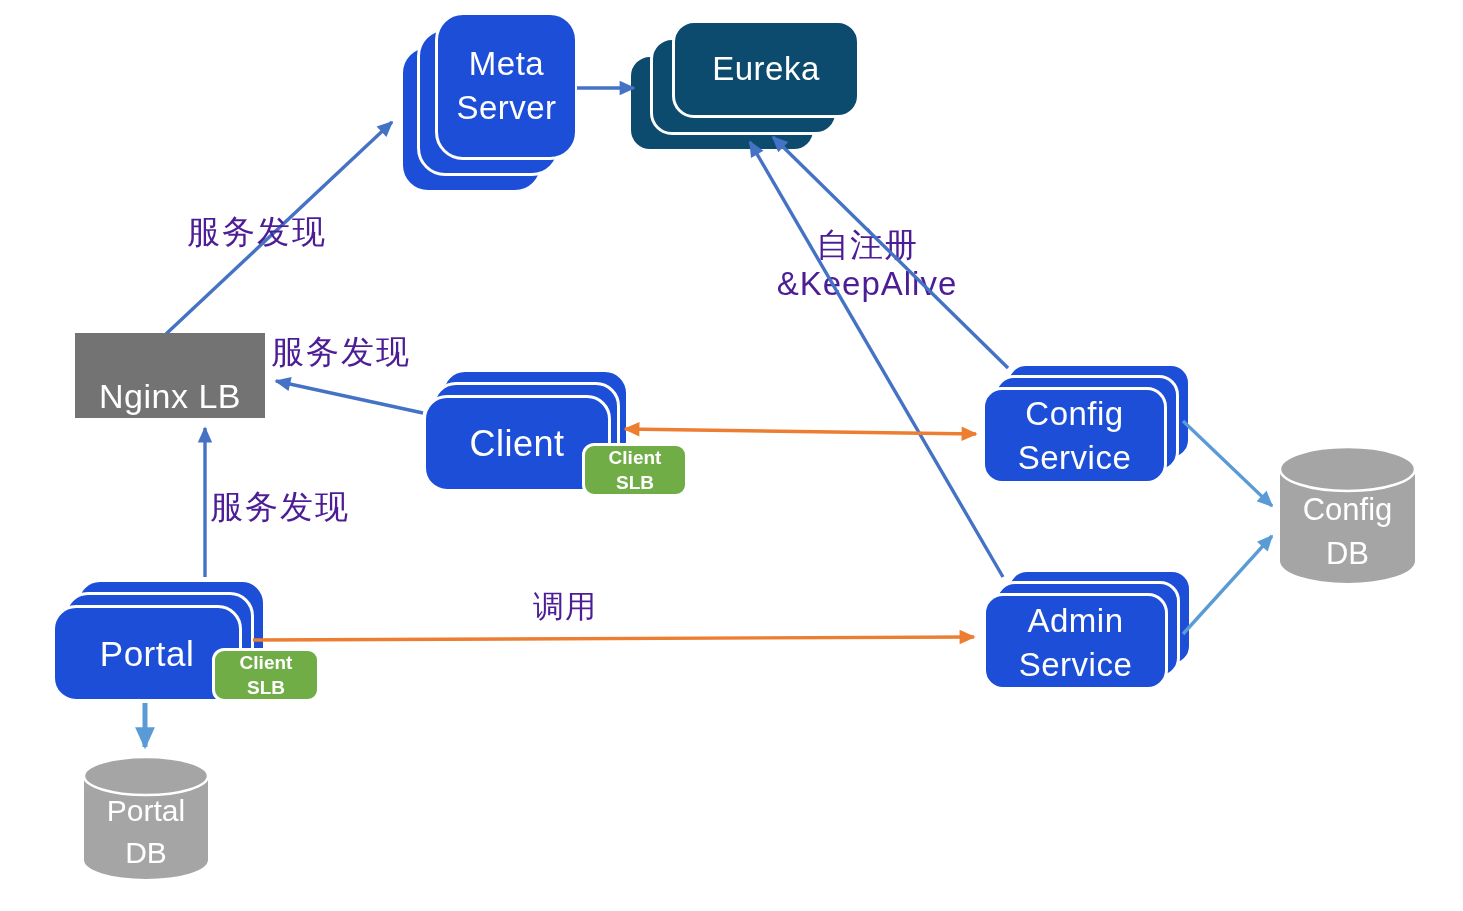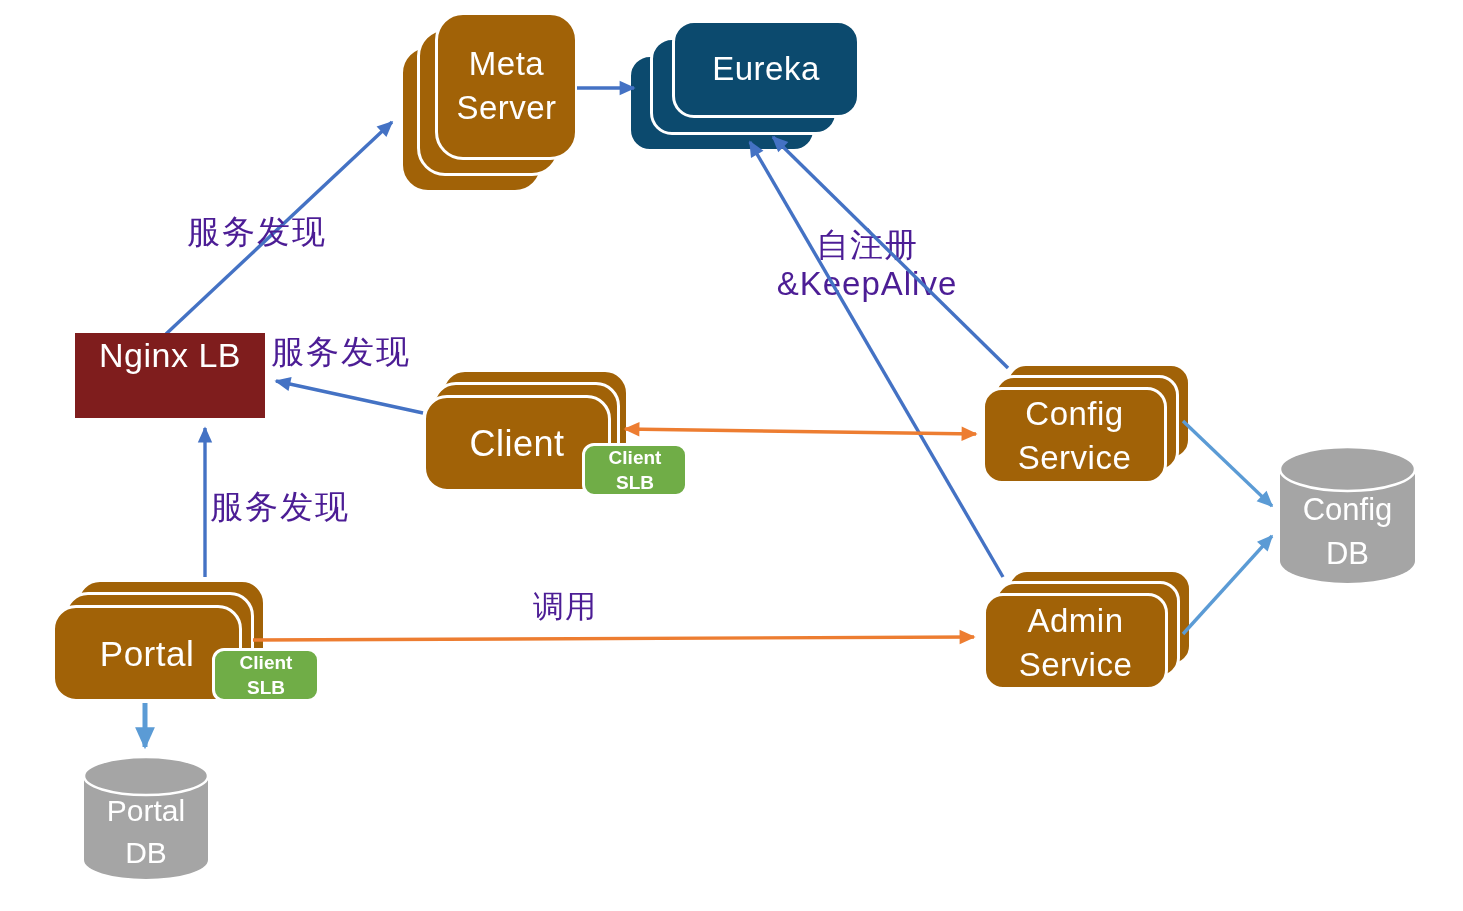--- a/index.html
+++ b/index.html
@@ -8,21 +8,21 @@
     font-family:"Liberation Sans",sans-serif;
   }
   .layer{position:absolute;left:0;top:0;width:1463px;height:911px;pointer-events:none;}
 
   
   .stack{position:absolute;}
   .slayer{
     position:absolute;box-sizing:border-box;border:3px solid #ffffff;
     display:flex;align-items:center;justify-content:center;
   }
-  .blue{background:#a16207;}
+  .blue{background:#1d4ed8;}
   .orange-bg{background:#0c4a6e;}
   .ntext{
     color:#ffffff;text-align:center;white-space:pre-line;
     font-size:33px;line-height:44px;letter-spacing:0.5px;
   }
 
   
   .stack-meta{left:400px;top:12px;width:178px;height:181px;}
   .stack-meta .slayer{width:143px;height:148px;border-radius:28px;}
   
@@ -38,22 +38,22 @@
   
   .stack-admin{left:983px;top:569px;width:209px;height:121px;}
   .stack-admin .slayer{width:185px;height:97px;border-radius:20px;align-items:flex-end;}
   
   .stack-portal{left:52px;top:579px;width:212px;height:123px;}
   .stack-portal .slayer{width:190px;height:97px;border-radius:24px;}
   .stack-portal .ntext{font-size:35px;}
 
   
   .nginx{
-    position:absolute;left:75px;top:333px;width:190px;height:85px;background:#7f1d1d;
-    display:flex;align-items:flex-start;justify-content:center;
+    position:absolute;left:75px;top:333px;width:190px;height:85px;background:#737373;
+    display:flex;align-items:flex-end;justify-content:center;
   }
   .nginx .ntext{font-size:34px;}
 
   
   .badge{
     position:absolute;box-sizing:border-box;background:#70AD47;border:3px solid #ffffff;
     border-radius:12px;display:flex;align-items:center;justify-content:center;z-index:6;
   }
   .badge .btext{
     color:#ffffff;font-weight:bold;text-align:center;white-space:pre-line;

